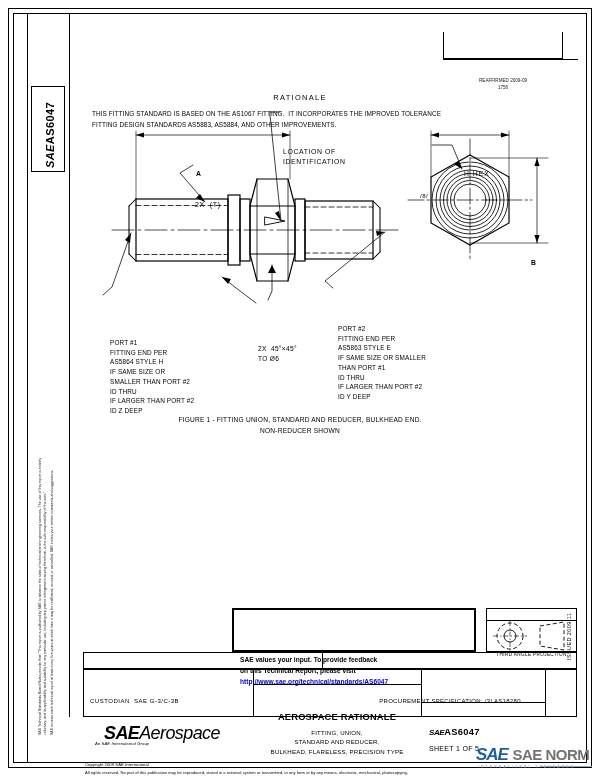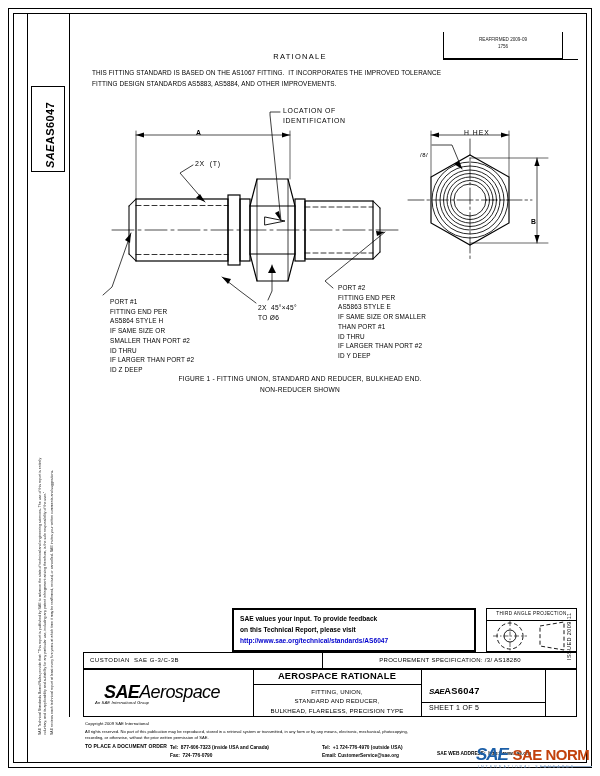--- a/index.html
+++ b/index.html
@@ -2,21 +2,21 @@
 <html><head>
 <meta charset="utf-8">
 <style>
   html,body{margin:0;padding:0;background:#fff;}
   body{width:600px;height:776px;font-family:"Liberation Sans",sans-serif;color:#000;overflow:hidden;}
   #sheet{position:relative;width:600px;height:776px;background:#fff;}
 
   
   .abs{position:absolute;}
   .bx{position:absolute;box-sizing:border-box;border:1px solid #000;}
-  .txt{position:absolute;white-space:pre;line-height:1.12;}
+  .txt{position:absolute;white-space:pre;line-height:1.12;margin-top:41px;}
 
   
   #outer-frame{left:8px;top:8px;width:584px;height:760px;border:1.6px solid #000;}
   #inner-frame{left:13px;top:13px;width:574px;height:750px;border:1px solid #000;}
 
   
   #rail{left:27px;top:14px;width:1px;height:749px;background:#000;}
   #rail2{left:69px;top:14px;width:1px;height:703px;background:#000;}
 
   
@@ -91,21 +91,21 @@
   #cr1{left:85px;top:722px;font-size:4.2px;letter-spacing:.05px;}
   #cr2{left:85px;top:729px;width:470px;font-size:4.1px;line-height:1.55;letter-spacing:.02px;}
   #ord-label{left:85px;top:744px;font-size:5px;font-weight:bold;letter-spacing:.1px;}
   #ord-tel{left:170px;top:744px;font-size:4.8px;font-weight:bold;line-height:1.65;}
   #ord-tel2{left:322px;top:744px;font-size:4.8px;font-weight:bold;line-height:1.65;}
   #ord-web{left:437px;top:751px;font-size:4.8px;font-weight:bold;}
 
   
   #wm{left:476px;top:745px;width:120px;height:26px;}
   .wm-sae{font-family:"Liberation Sans",sans-serif;font-weight:bold;font-style:italic;font-size:17px;color:#1c5fa8;letter-spacing:-1px;}
-  .wm-norm{font-family:"Liberation Sans",sans-serif;font-weight:bold;font-size:15px;color:#c2410c;letter-spacing:-.5px;}
+  .wm-norm{font-family:"Liberation Sans",sans-serif;font-weight:bold;font-size:15px;color:#737373;letter-spacing:-.5px;}
   #wm-sub{position:absolute;left:478px;top:765px;font-size:3.6px;color:#6d8fb5;letter-spacing:2px;}
   #wm-rule{position:absolute;left:540px;top:766px;width:52px;height:1px;background:#8fa9c6;}
 </style>
 </head>
 <body>
 
 <div id="sheet">
 
   <div class="bx" id="outer-frame"></div>
   <div class="bx" id="inner-frame"></div>

